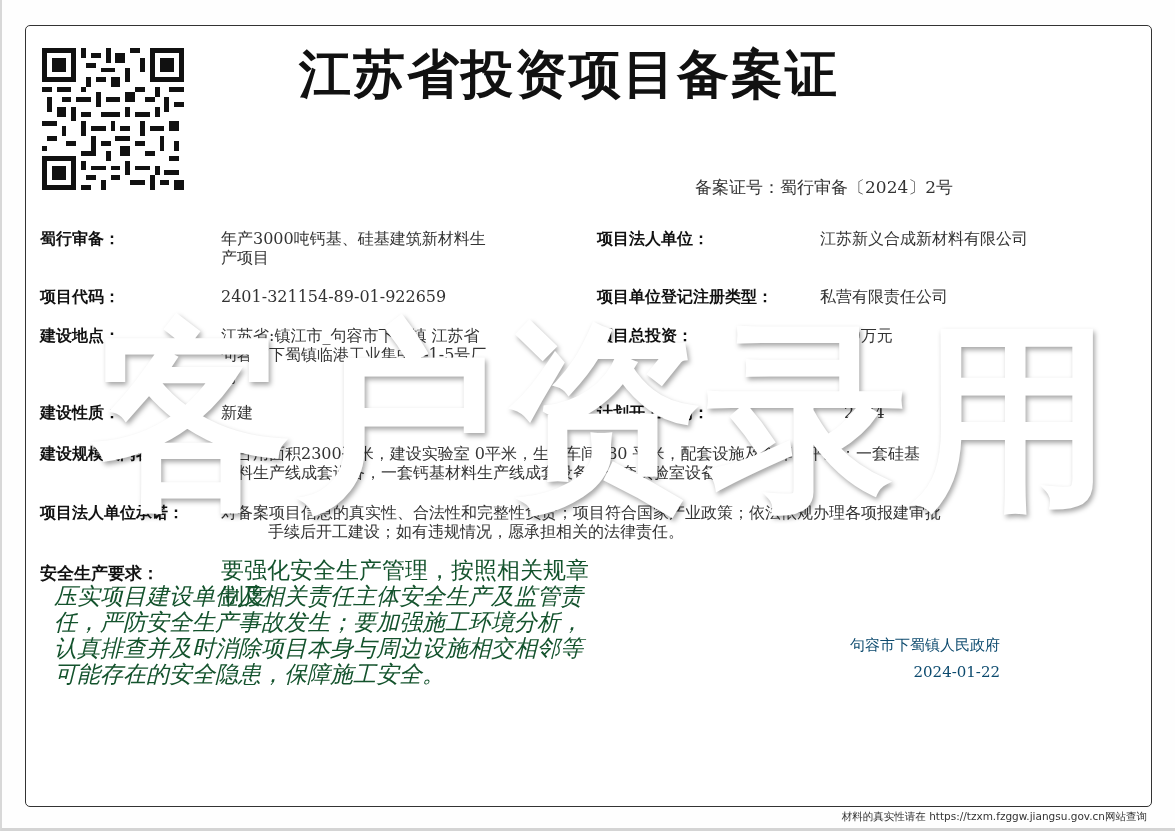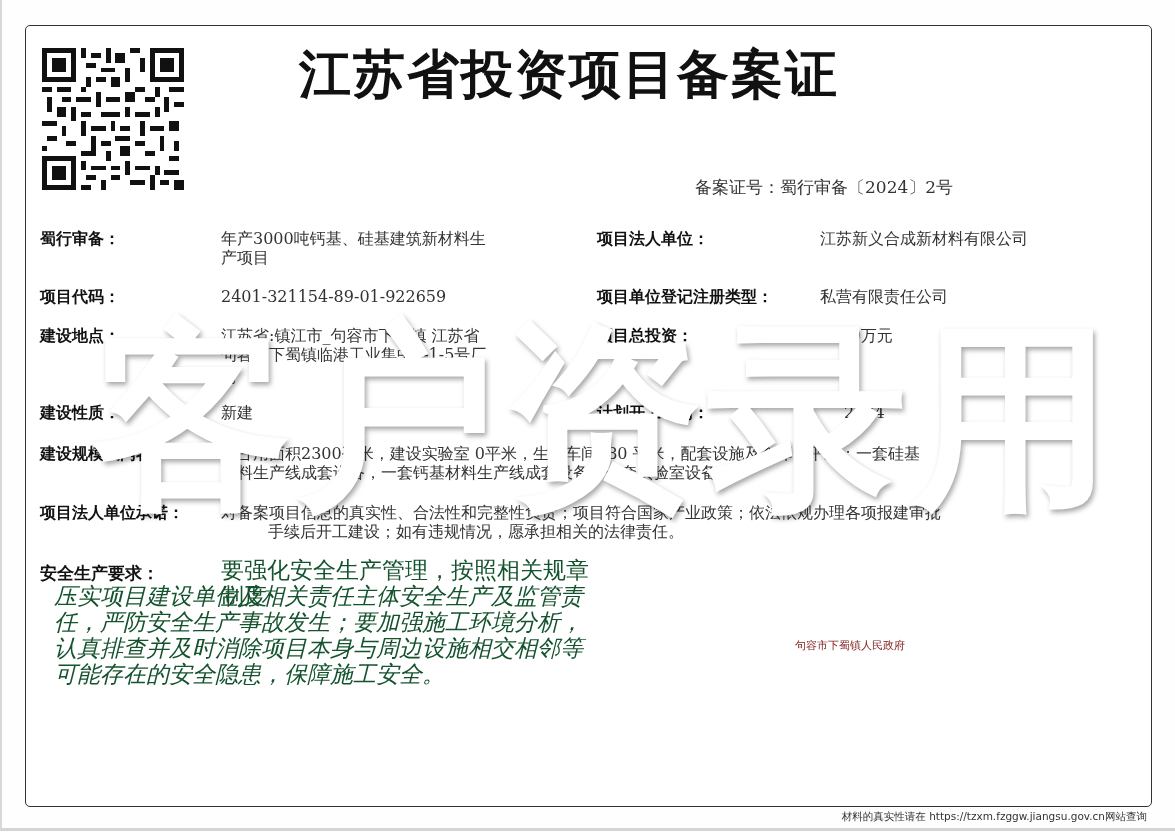--- a/index.html
+++ b/index.html
@@ -52,21 +52,21 @@
       position: absolute;
       font-size: 16px; line-height: 19px; color: #333; text-align: right;
     }
     .para {
       position: absolute;
       font-size: 23px; line-height: 26px; color: #14532d;
       width: 550px;
     }
     .signer {
       position: absolute; left: 700px; top: 632px; width: 300px;
-      text-align: center; font-size: 11px; line-height: 27px; color: #7f1d1d;
+      text-align: right; font-size: 15px; line-height: 27px; color: #0c4a6e;
     }
     .footer-note {
       position: absolute; right: 28px; top: 810px;
       font-family: "DejaVu Sans", "Liberation Sans", sans-serif;
       font-size: 10.5px; color: #333;
     }
     .watermark {
       position: absolute; left: 92px; top: 318px;
       width: 1020px;
       display: flex; justify-content: space-between;
@@ -216,20 +216,21 @@
 <div class="label" style="left:40px; top:503px;">项目法人单位承诺：</div>
 <div class="value" style="left:221px; top:503px; white-space:nowrap;">对备案项目信息的真实性、合法性和完整性负责；项目符合国家产业政策；依法依规办理各项报建审批</div>
 <div class="value" style="left:221px; top:522px; white-space:nowrap;margin-left:47px;">手续后开工建设；如有违规情况，愿承担相关的法律责任。</div>
 
 <div class="label" style="left:40px; top:562px; font-size:17px;">安全生产要求：</div>
 <div class="para" style="left:221px; top:557px; width:380px;">要强化安全生产管理，按照相关规章制度</div>
 <div class="para" style="left:54px; top:583px; width:548px;font-style:italic;">压实项目建设单位及相关责任主体安全生产及监管责任，严防安全生产事故发生；要加强施工环境分析，认真排查并及时消除项目本身与周边设施相交相邻等可能存在的安全隐患，保障施工安全。</div>
 
 <div class="signer">
   <div>句容市下蜀镇人民政府</div>
+  <div>2024-01-22</div>
 </div>
 
 <div class="watermark">
   <span>客</span>
   <span>户</span>
   <span>资</span>
   <span>录</span>
   <span>用</span>
 </div>
 

